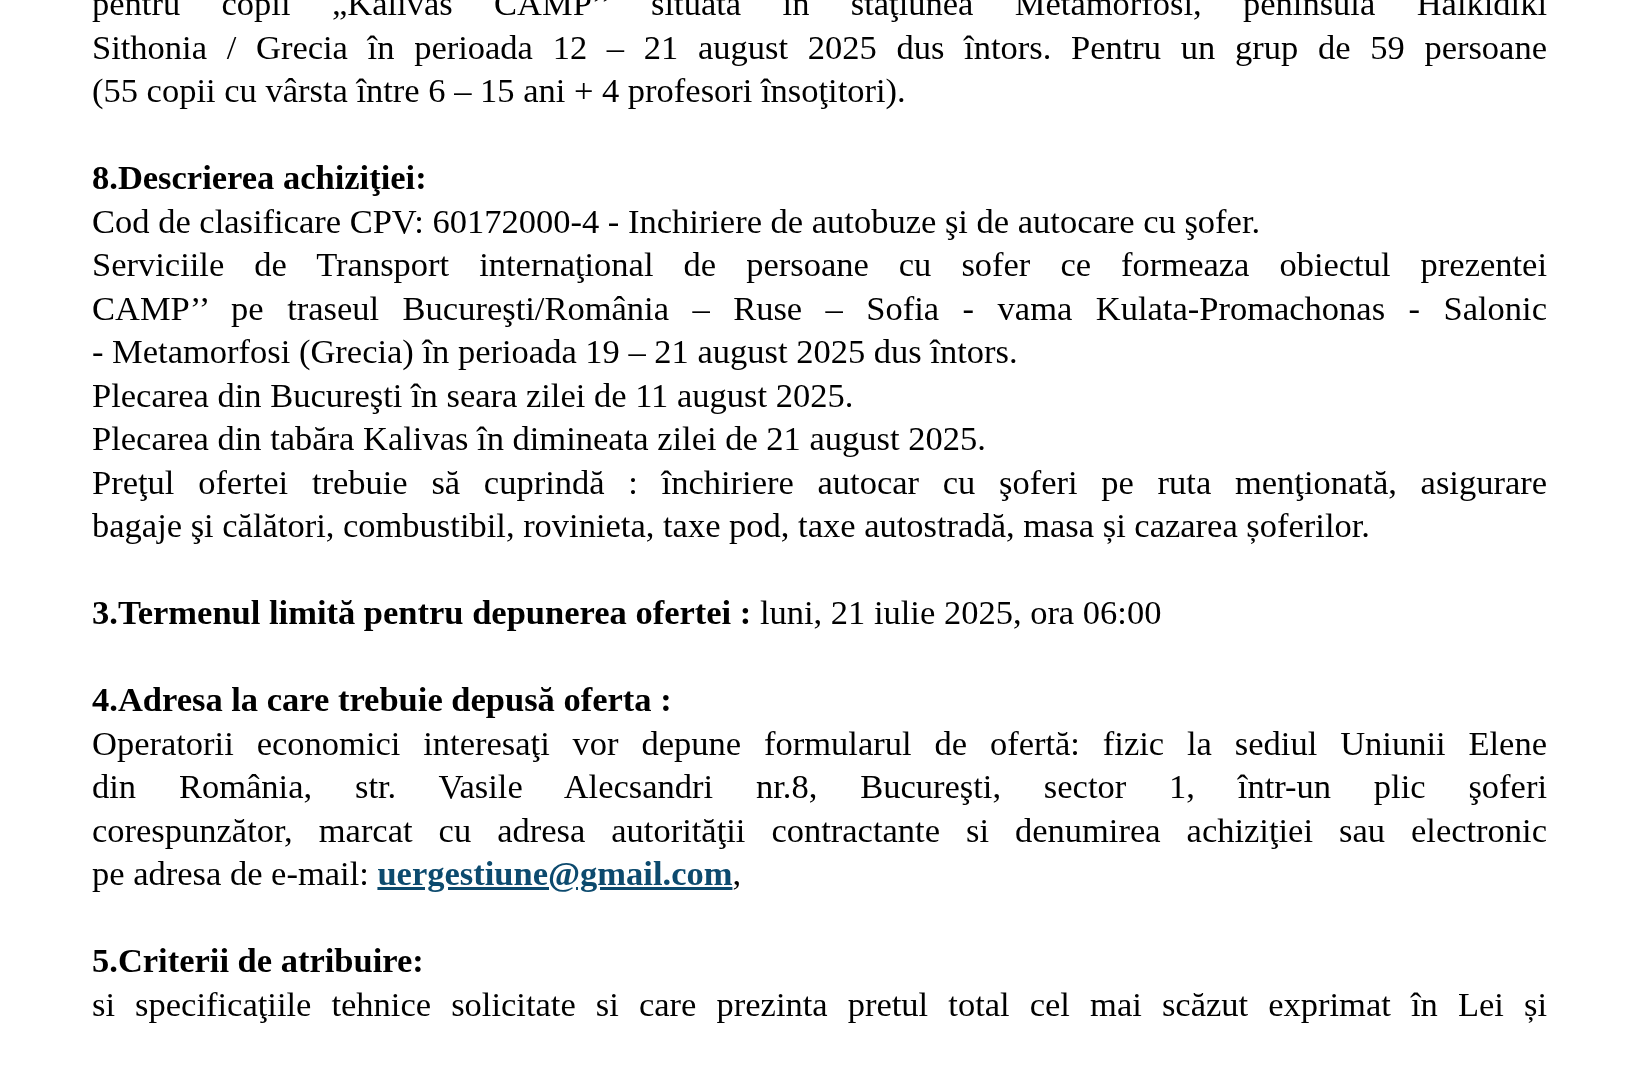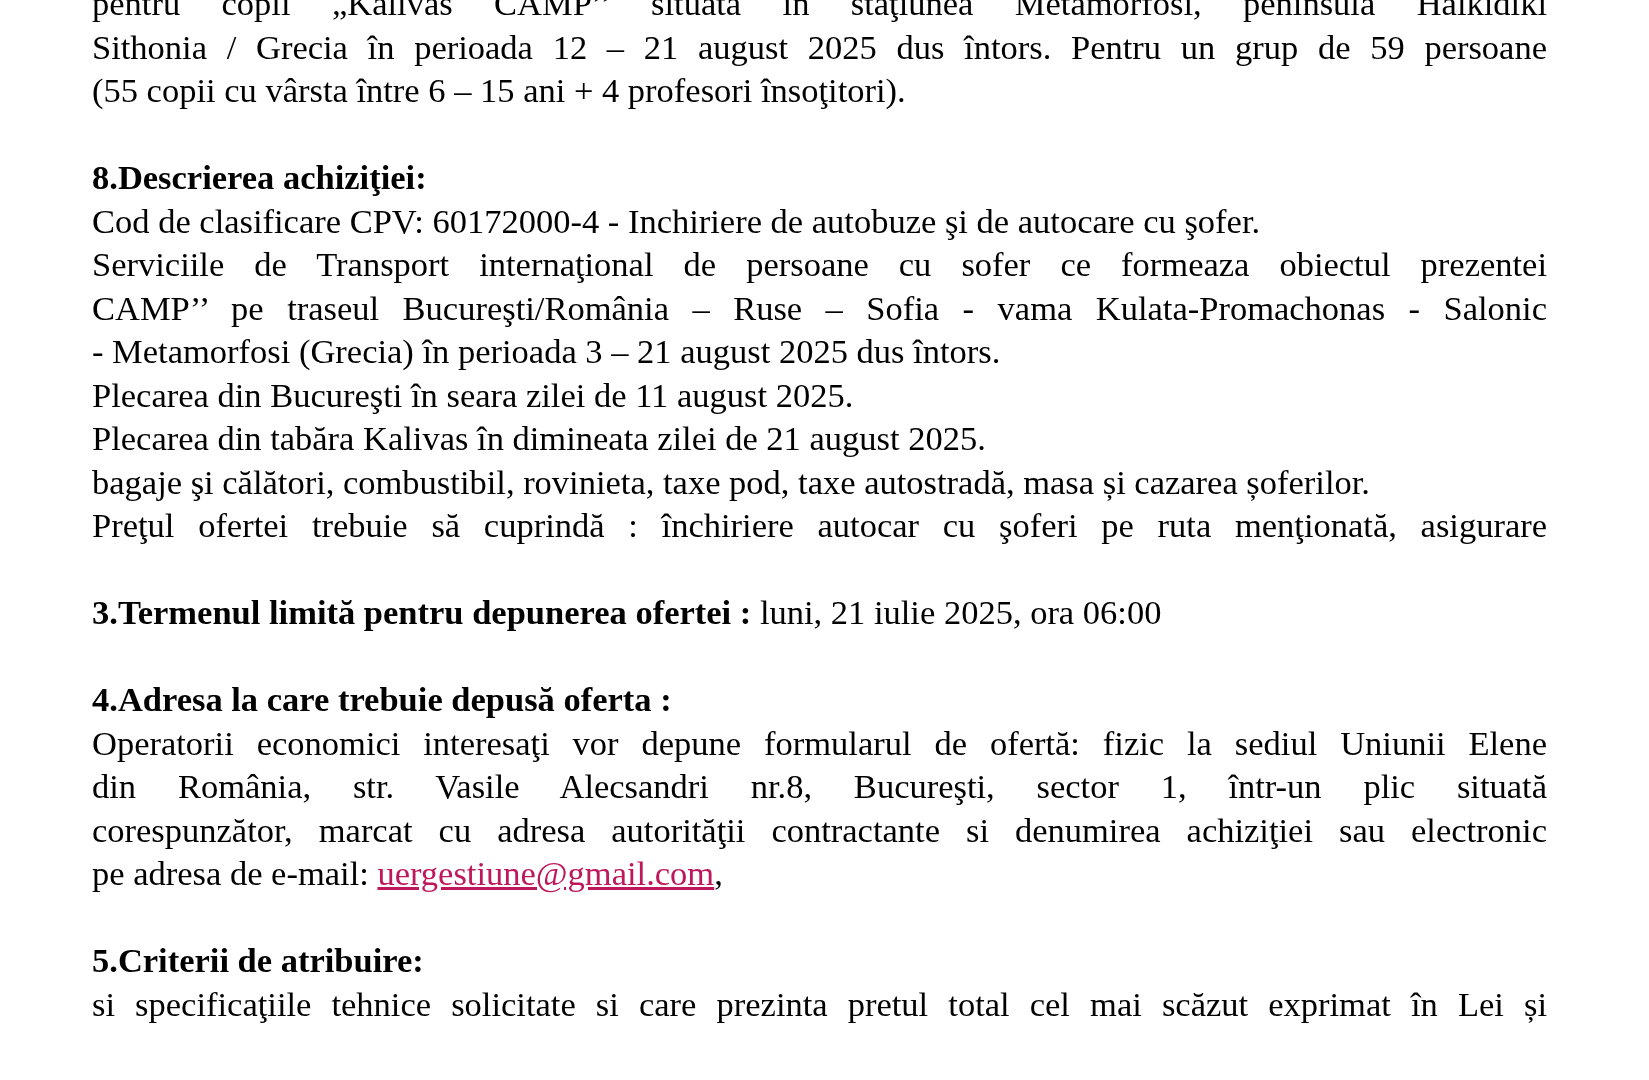--- a/index.html
+++ b/index.html
@@ -24,57 +24,58 @@
     line-height: 43.5px;
     white-space: nowrap;
   }
   .just {
     text-align: justify;
     text-align-last: justify;
   }
   .gap { height: 43.5px; }
   .bold { font-weight: bold; }
   .email {
-    color: #be185d;
+    color: #0c4a6e;
     text-decoration: underline;
     cursor: pointer;
+    font-weight: bold;
   }
 </style>
 </head>
 <body>
 
 <div class="doc">
 
   <div class="line just">pentru copii „Kalivas CAMP’’ situată în staţiunea Metamorfosi, peninsula Halkidiki</div>
   <div class="line just">Sithonia / Grecia în perioada 12 – 21 august 2025 dus întors. Pentru un grup de 59 persoane</div>
   <div class="line">(55 copii cu vârsta între 6 – 15 ani + 4 profesori însoţitori).</div>
 
   <div class="gap"></div>
 
   <div class="line bold">8.Descrierea achiziţiei:</div>
   <div class="line">Cod de clasificare CPV: 60172000-4 - Inchiriere de autobuze şi de autocare cu şofer.</div>
   <div class="line just">Serviciile de Transport internaţional de persoane cu sofer ce formeaza obiectul prezentei</div>
   <div class="line just">CAMP’’ pe traseul Bucureşti/România – Ruse – Sofia - vama Kulata-Promachonas - Salonic</div>
-  <div class="line">- Metamorfosi (Grecia) în perioada 3 – 21 august 2025 dus întors.</div>
+  <div class="line">- Metamorfosi (Grecia) în perioada 19 – 21 august 2025 dus întors.</div>
   <div class="line">Plecarea din Bucureşti în seara zilei de 11 august 2025.</div>
   <div class="line">Plecarea din tabăra Kalivas în dimineata zilei de 21 august 2025.</div>
+  <div class="line just">Preţul ofertei trebuie să cuprindă : închiriere autocar cu şoferi pe ruta menţionată, asigurare</div>
   <div class="line">bagaje şi călători, combustibil, rovinieta, taxe pod, taxe autostradă, masa și cazarea șoferilor.</div>
-  <div class="line just">Preţul ofertei trebuie să cuprindă : închiriere autocar cu şoferi pe ruta menţionată, asigurare</div>
 
   <div class="gap"></div>
 
   <div class="line">
     <span class="bold">3.Termenul limită pentru depunerea ofertei :</span><span> luni, 21 iulie 2025, ora 06:00</span>
   </div>
 
   <div class="gap"></div>
 
   <div class="line bold">4.Adresa la care trebuie depusă oferta :</div>
   <div class="line just">Operatorii economici interesaţi vor depune formularul de ofertă: fizic la sediul Uniunii Elene</div>
-  <div class="line just">din România, str. Vasile Alecsandri nr.8, Bucureşti, sector 1, într-un plic situată</div>
+  <div class="line just">din România, str. Vasile Alecsandri nr.8, Bucureşti, sector 1, într-un plic şoferi</div>
   <div class="line just">corespunzător, marcat cu adresa autorităţii contractante si denumirea achiziţiei sau electronic</div>
   <div class="line">
     <span>pe adresa de e-mail: </span><a class="email">uergestiune@gmail.com</a><span>,</span>
   </div>
 
   <div class="gap"></div>
 
   <div class="line bold">5.Criterii de atribuire:</div>
   <div class="line just">si specificaţiile tehnice solicitate si care prezinta pretul total cel mai scăzut exprimat în Lei și</div>
 

